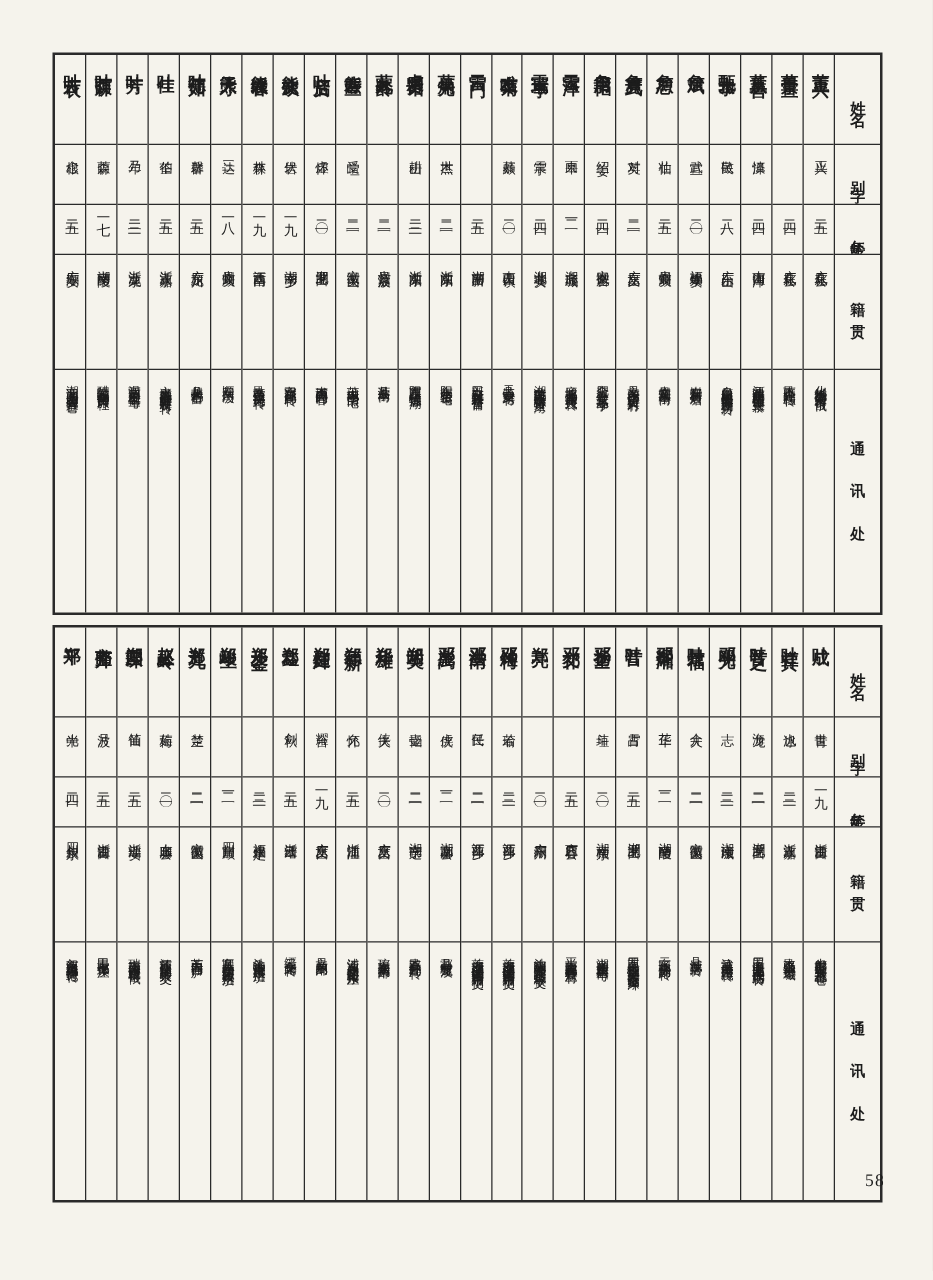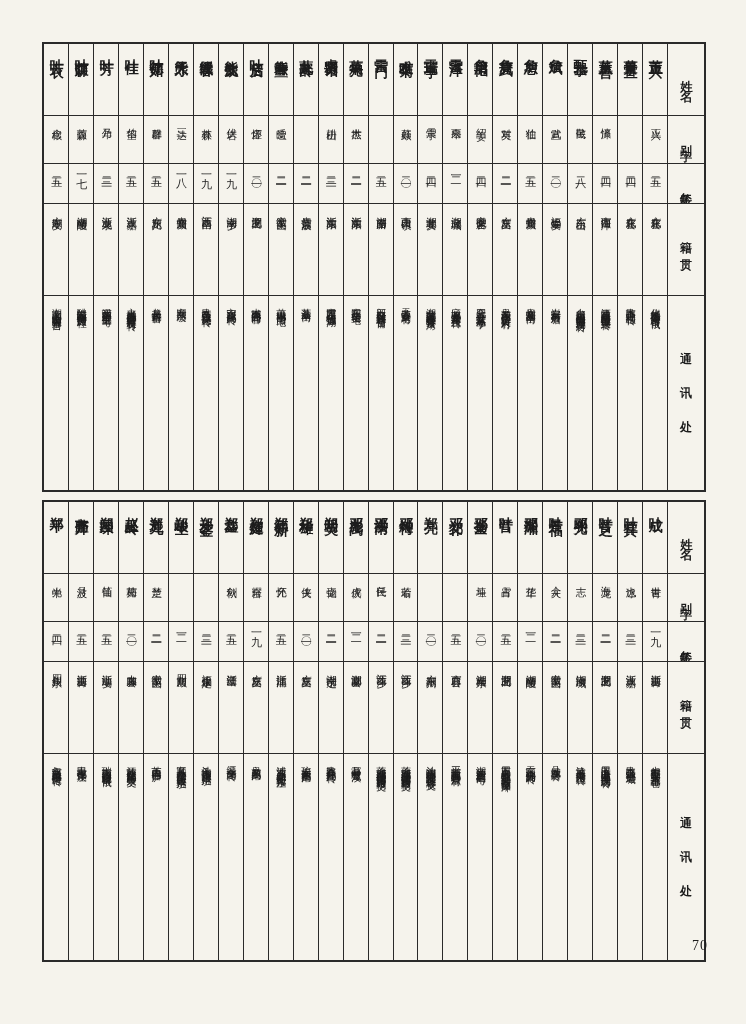--- a/index.html
+++ b/index.html
@@ -1023,14 +1023,14 @@
         </div>
     <div class="cell c-native">
           <span class="vtext">四川叙永</span>
         </div>
     <div class="cell c-addr">
           <span class="vtext">叙永河西城道署街丹记转</span>
         </div>
   </div>
 </div>
 
-  <div class="page-number">70</div>
+  <div class="page-number">58</div>
 </div>
 
 </body></html>

